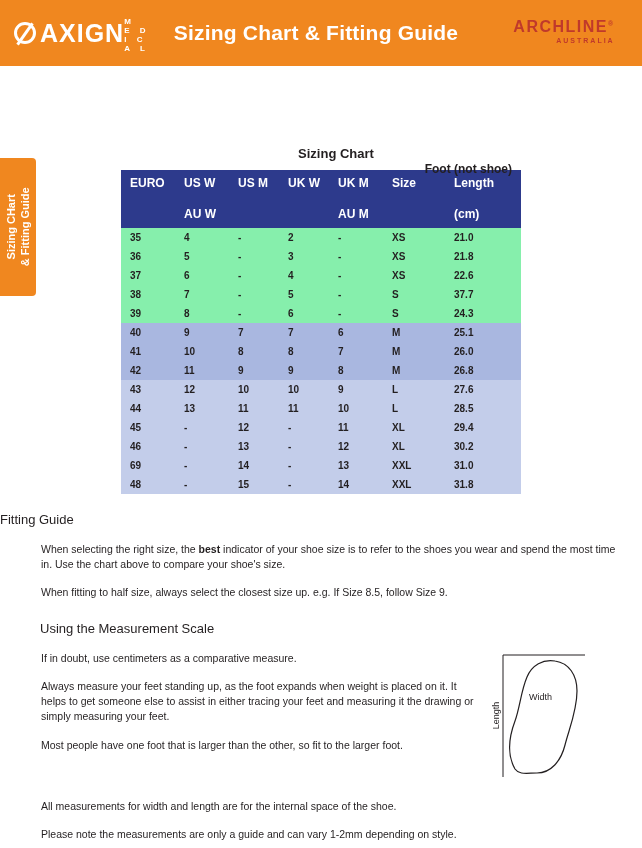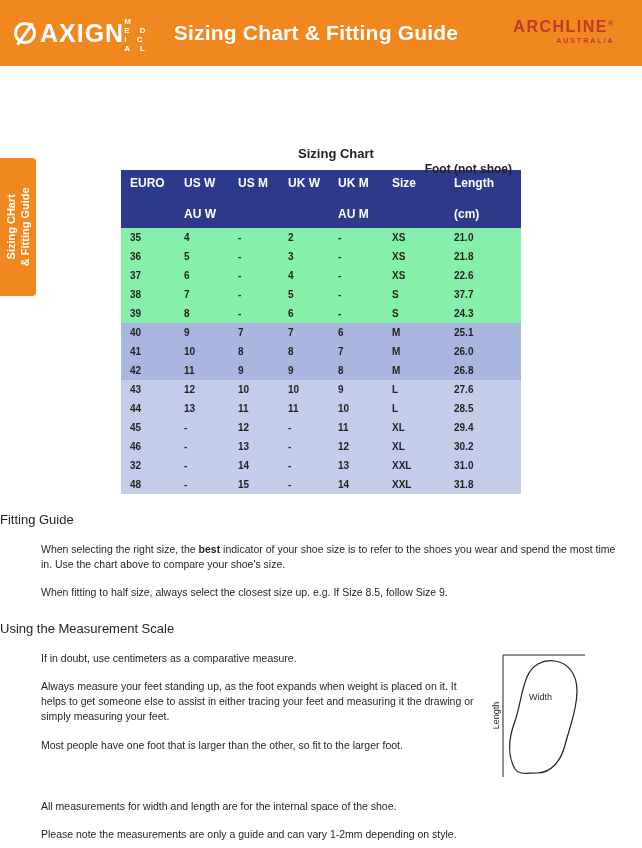--- a/index.html
+++ b/index.html
@@ -364,21 +364,21 @@
         <tr class="band-c">
           <td>46</td>
           <td>-</td>
           <td>13</td>
           <td>-</td>
           <td>12</td>
           <td>XL</td>
           <td class="len">30.2</td>
         </tr>
         <tr class="band-c">
-          <td>32</td>
+          <td>69</td>
           <td>-</td>
           <td>14</td>
           <td>-</td>
           <td>13</td>
           <td>XXL</td>
           <td class="len">31.0</td>
         </tr>
         <tr class="band-c">
           <td>48</td>
           <td>-</td>
@@ -391,21 +391,21 @@
       </tbody>
   </table>
 </div>
 
 <div class="section-title">Fitting Guide</div>
 <div class="content">
   <p class="first"><span>When selecting the right size, the </span><b>best</b><span> indicator of your shoe size is to refer to the shoes you wear and spend the most time in. Use the chart above to compare your shoe's size.</span></p>
   <p>When fitting to half size, always select the closest size up. e.g. If Size 8.5, follow Size 9.</p>
 </div>
 
-<div class="section-title" style="margin-top:20px;">Using the Measurement Scale</div>
+<div class="section-title" style="margin-top:20px;margin-left:40px;">Using the Measurement Scale</div>
 <div class="content lower">
   <p class="first">If in doubt, use centimeters as a comparative measure.</p>
   <p style="width:440px;">Always measure your feet standing up, as the foot expands when weight is placed on it. It helps to get someone else to assist in either tracing your feet and measuring it the drawing or simply measuring your feet.</p>
   <p style="width:440px;">Most people have one foot that is larger than the other, so fit to the larger foot.</p>
   <p style="margin-top:46px;">All measurements for width and length are for the internal space of the shoe.</p>
   <p style="width:440px;">Please note the measurements are only a guide and can vary 1-2mm depending on style.</p>
 
   <div class="foot-diagram">
     <svg width="120" height="132" viewBox="0 0 120 132">
       <path d="M26 4 L26 126" stroke="#231f20" stroke-width="1" fill="none"></path>

